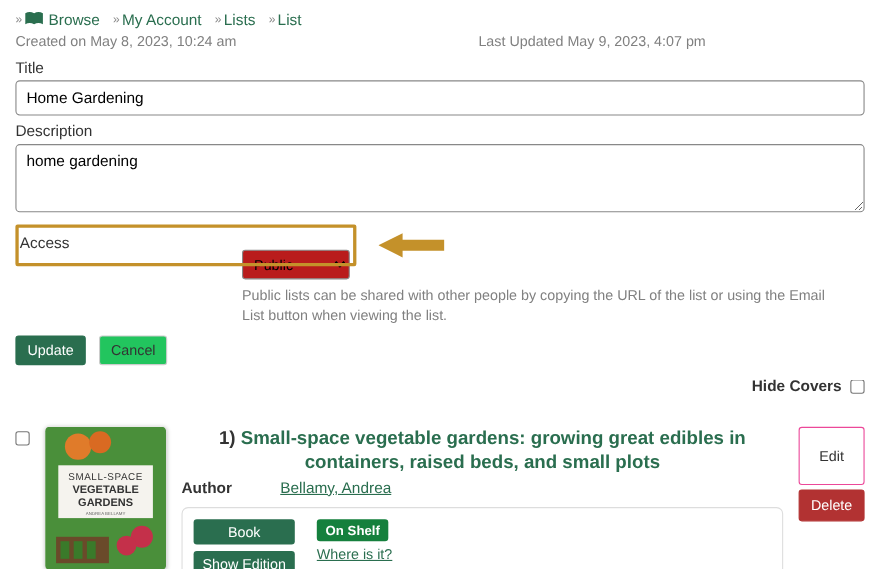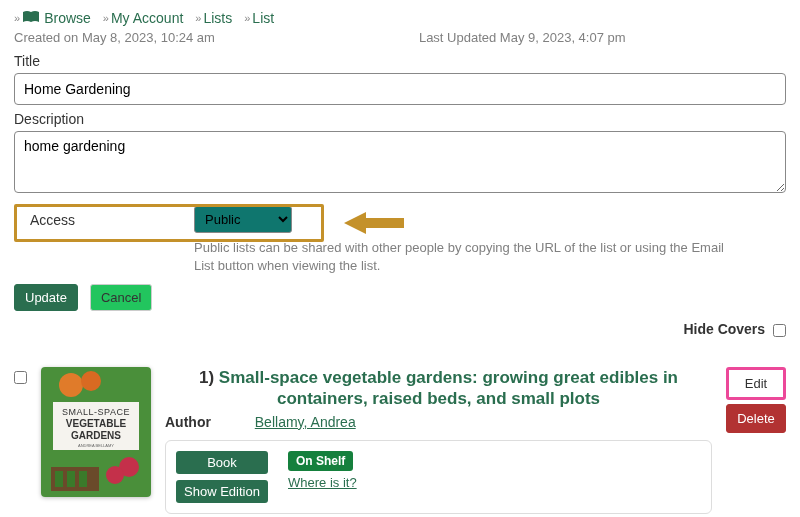--- a/index.html
+++ b/index.html
@@ -1,30 +1,30 @@
 <!DOCTYPE html>
 <html><head>
 <meta charset="utf-8">
 <style>
 * { box-sizing: border-box; margin: 0; padding: 0; }
 body { font-family: "Segoe UI", Arial, sans-serif; font-size: 14px; color: #333; background: #fff; padding: 8px 14px; width: 800px; }
 .breadcrumb { display: flex; gap: 12px; align-items: center; padding: 2px 0 4px 0; }
 .breadcrumb .crumb { color: #2a6e4f; font-size: 14px; display: inline-flex; align-items: center; gap: 4px; cursor: pointer; }
 .breadcrumb .raquo { color: #888; font-size: 11px; margin-right: -2px; }
 .browse-icon { display: inline-block; }
-.meta-row { display: flex; gap: 44px; color: #808080; font-size: 13px; margin-bottom: 8px; }
+.meta-row { display: flex; gap: 60px; color: #808080; font-size: 13px; margin-bottom: 8px; }
 .meta-row div:nth-child(2){ margin-left: 160px; }
 .field-label { color: #333; font-size: 14px; margin: 6px 0 4px 0; }
 .text-input { width: 100%; border: 1px solid #888; border-radius: 4px; padding: 7px 9px; font-size: 14px; }
 .textarea { width: 100%; height: 62px; border: 1px solid #888; border-radius: 4px; padding: 6px 9px; font-size: 14px; resize: both; font-family: inherit; }
 .access-row { display: flex; align-items: flex-start; margin-top: 10px; position: relative; }
 .access-highlight { border: 3px solid #c4912a; position: absolute; left: 0; top: -2px; width: 310px; height: 38px; border-radius: 2px; pointer-events: none; }
-.access-label-box { width: 180px; padding: 6px 16px; font-size: 14px; color: #333; }
+.access-label-box { width: 206px; padding: 6px 4px; font-size: 14px; color: #333; }
 .access-right { flex: 1; }
-.access-select { width: 98px; border: 1px solid #888; background: #0f766e; padding: 4px 6px; font-size: 13px; border-radius: 3px; }
+.access-select { width: 98px; border: 1px solid #888; background: #b91c1c; padding: 4px 6px; font-size: 13px; border-radius: 3px; margin-top: 21px; }
 .access-help { color: #808080; font-size: 13px; line-height: 1.35; margin-top: 6px; max-width: 540px; }
 .arrow { position: absolute; left: 330px; top: 4px; }
 .arrow svg { display: block; }
 .btn-row { margin-top: 10px; display: flex; align-items: center; }
 .btn { display: inline-flex; align-items: center; justify-content: center; padding: 5px 10px; font-size: 13px; border-radius: 3px; cursor: pointer; border: 1px solid transparent; }
 .btn-update { background: #2a6e4f; color: #fff; border-color: #2a6e4f; text-align: center; }
 .btn-cancel { background: #22c55e; color: #333; border: 1px solid #ccc; margin-left: 12px; }
 .hide-covers { text-align: right; font-size: 14px; margin-top: 10px; font-weight: 600; color: #333; }
 .hide-covers input { margin-left: 4px; vertical-align: middle; }
 .item-row { display: flex; align-items: flex-start; gap: 14px; margin-top: 30px; }
@@ -38,21 +38,21 @@
 .author-row .lbl { font-weight: 700; margin-right: 40px; }
 .author-row .val { color: #2a6e4f; }
 .detail-card { border: 1px solid #ddd; border-radius: 6px; margin-top: 10px; padding: 10px; display: flex; align-items: flex-start; gap: 20px; }
 .detail-left { display: flex; flex-direction: column; gap: 6px; }
 .pill { background: #2a6e4f; color: #fff; border: none; border-radius: 3px; width: 92px; text-align: center; padding: 4px 0; font-size: 13px; cursor: pointer; }
 .status-col { display: flex; flex-direction: column; gap: 4px; }
 .onshelf { display: inline-block; background: #15803d; color: #fff; font-weight: 700; font-size: 12px; padding: 3px 8px; border-radius: 3px; width: fit-content; }
 .whereis { color: #2a6e4f; font-size: 13px; cursor: pointer; }
 .placehold { margin-left: auto; background: #2a6e4f; color: #fff; border-radius: 3px; padding: 7px 16px; font-size: 13px; cursor: pointer; border: none; }
 .item-actions { display: flex; flex-direction: column; gap: 4px; width: 60px; align-items: stretch; }
-.btn-edit { background: #fff; border: 3px solid #ec4899; color: #333; padding: 6px 0; border-radius: 3px; font-size: 13px; text-align: center; cursor: pointer; }
+.btn-edit { background: #fff; border: 1px solid #ec4899; color: #333; padding: 18px 0; border-radius: 3px; font-size: 13px; text-align: center; cursor: pointer; }
 .btn-delete { background: #b23232; border: 1px solid #b23232; color: #fff; padding: 6px 0; border-radius: 3px; font-size: 13px; text-align: center; cursor: pointer; }
 </style>
 </head>
 <body>
 
 
 
 <div class="breadcrumb">
   <span class="crumb">
     <span class="raquo">»</span>

